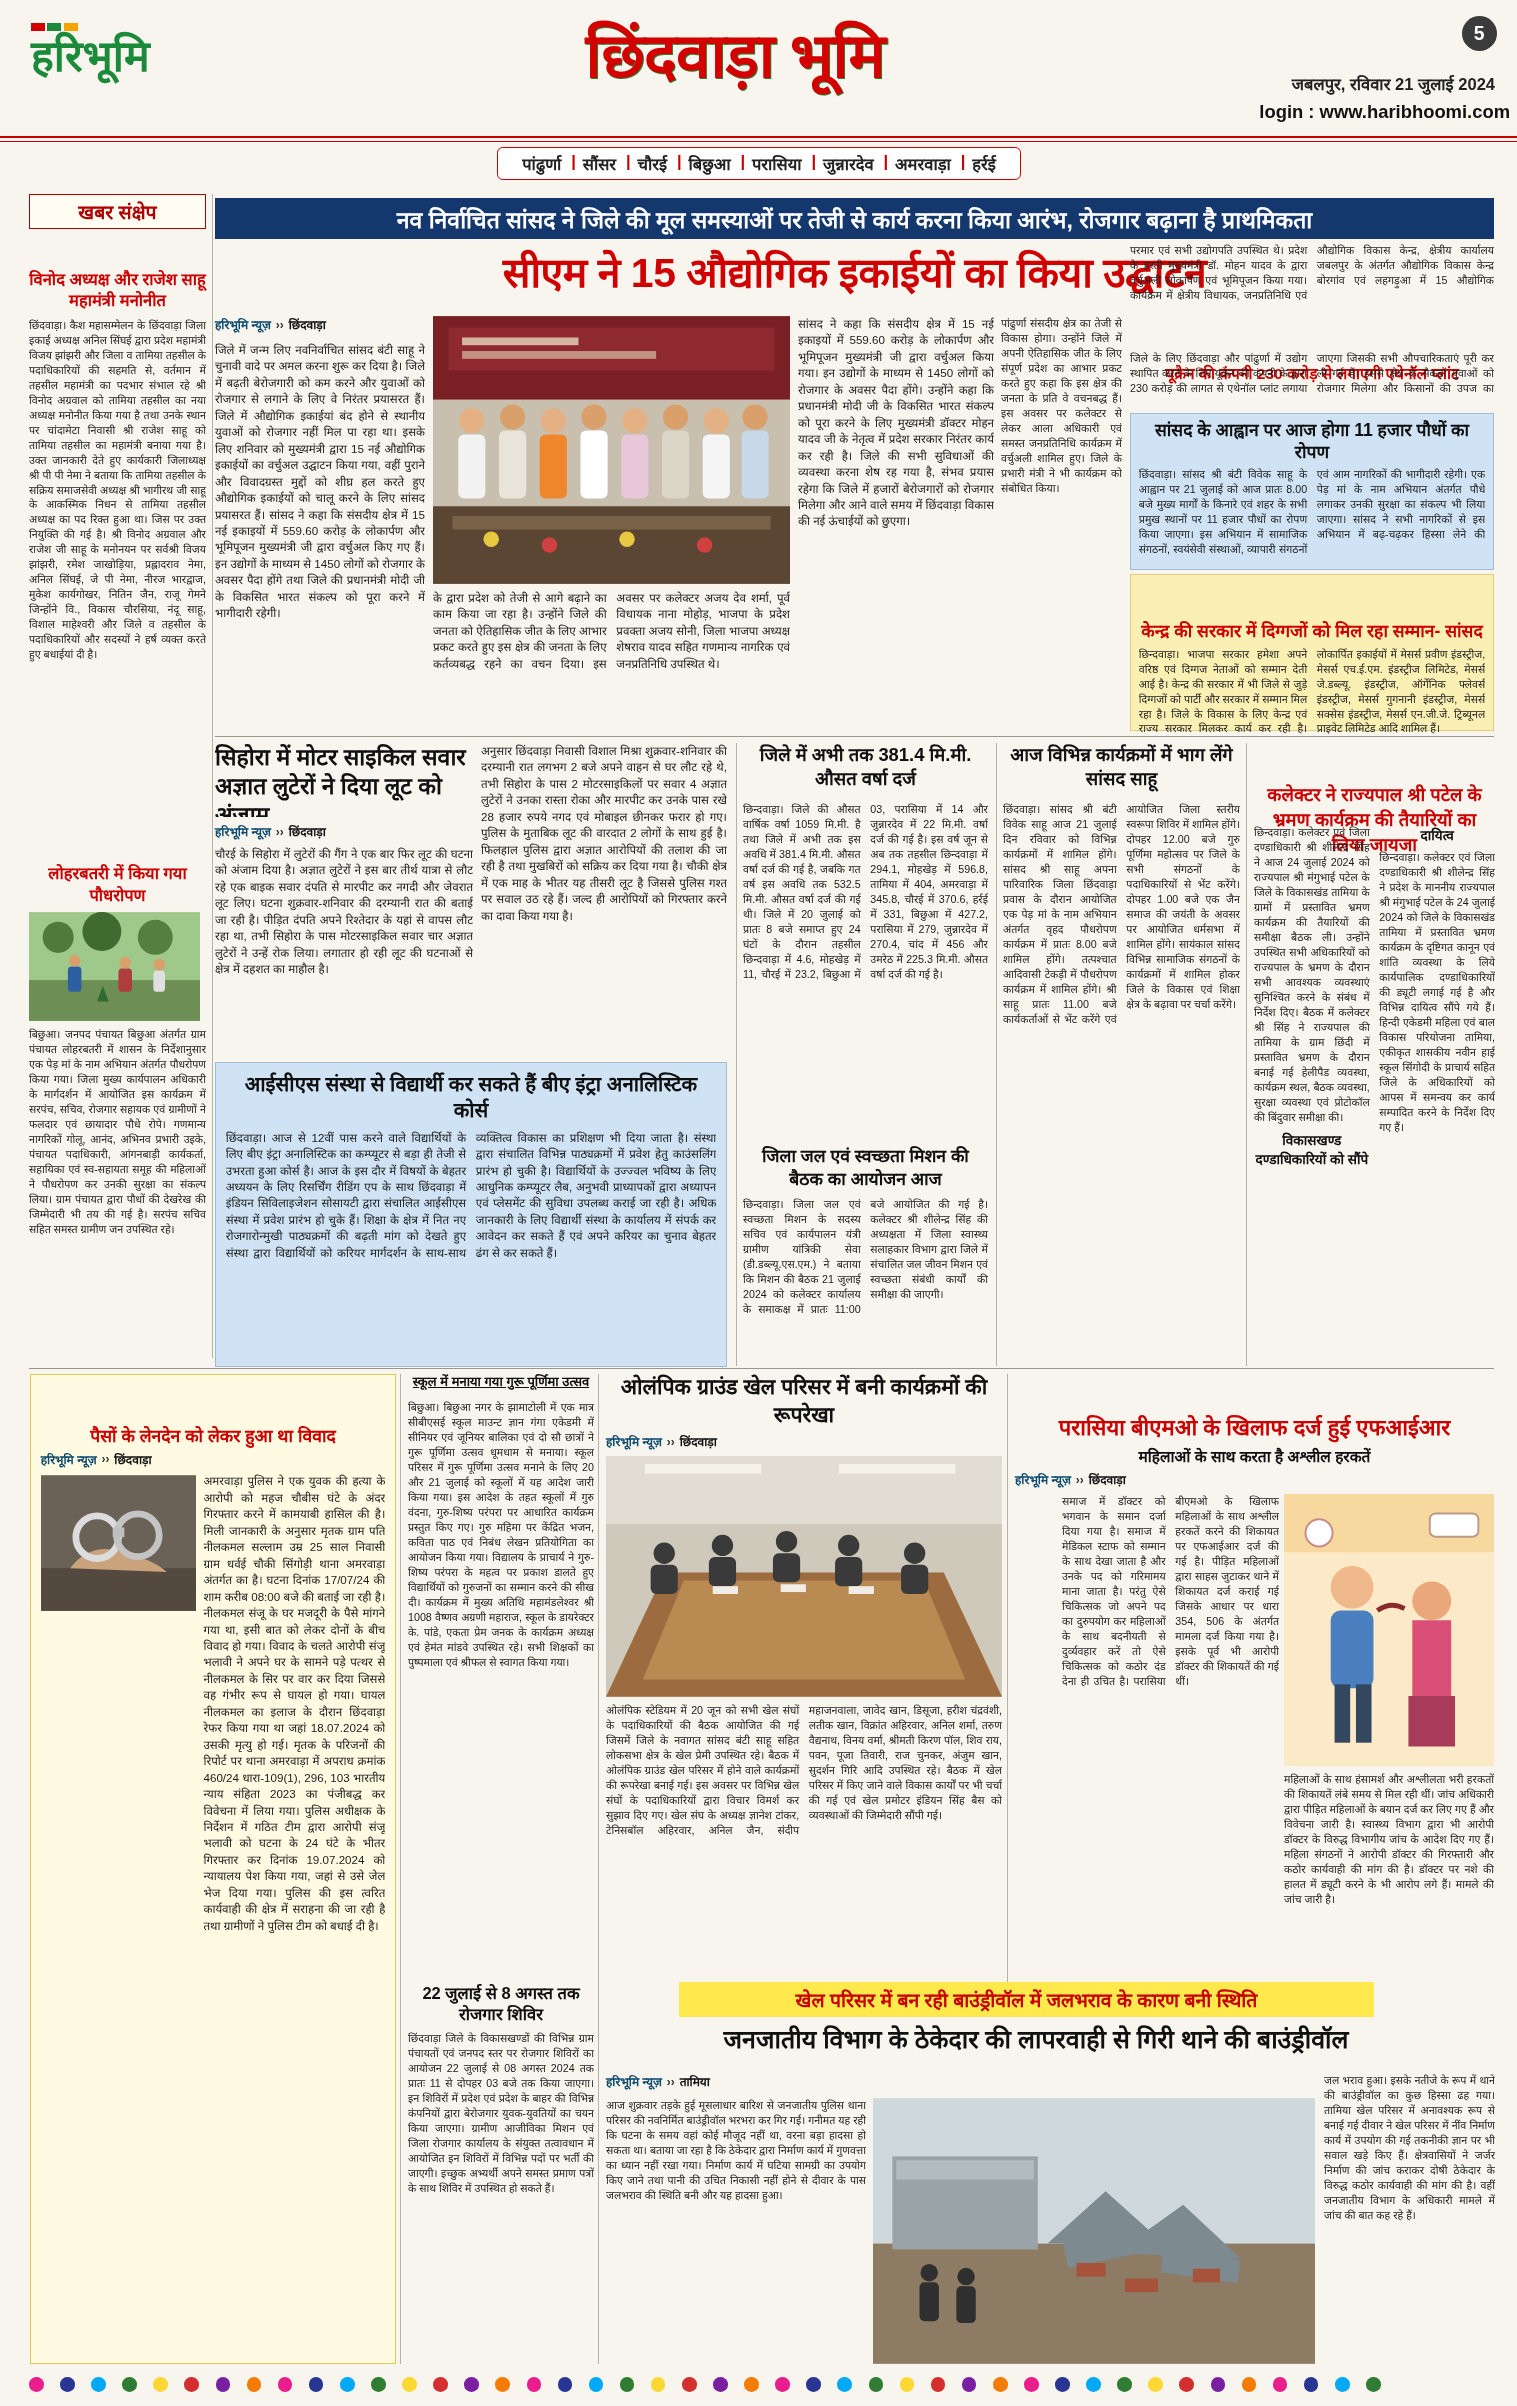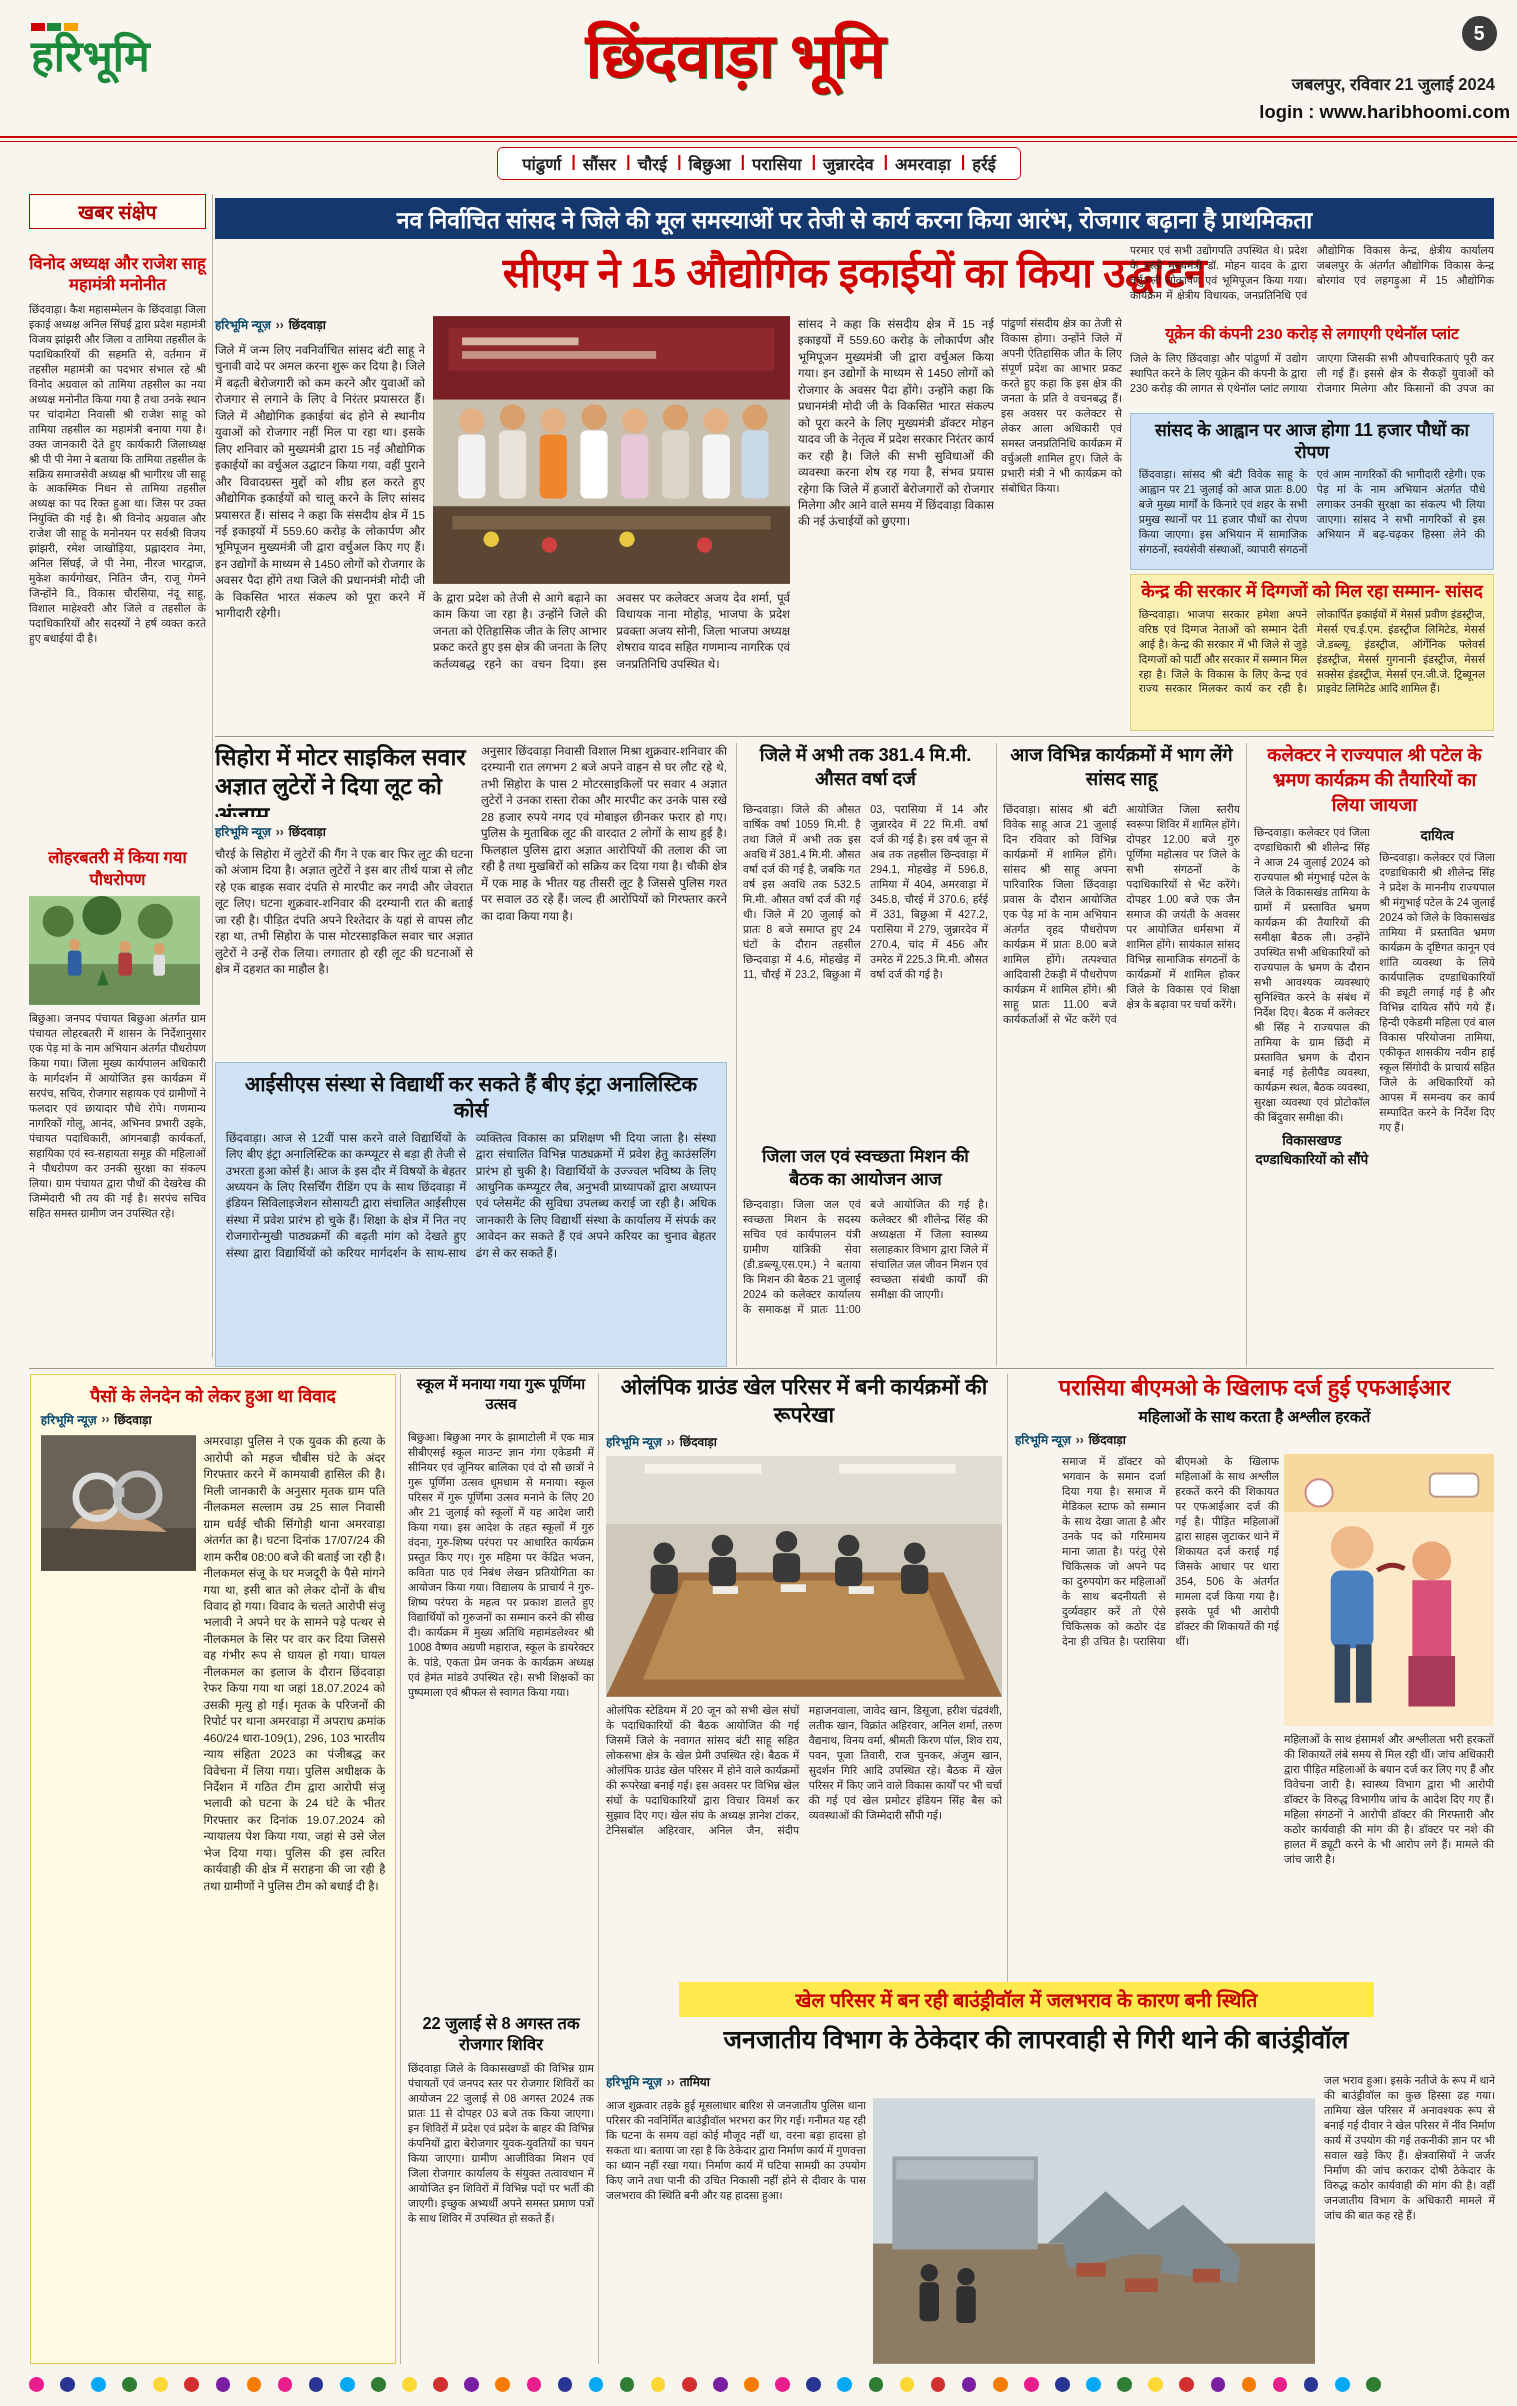--- a/index.html
+++ b/index.html
@@ -17,21 +17,21 @@
   .dateline{font-size:16.5px;font-weight:bold;color:#222;}
   .login-url{font-size:18.4px;font-weight:bold;color:#111;}
   .rule-red{border-top:2.9px solid #c80000;border-bottom:1px solid #c80000;height:2.9px;}
 
   
   .nav-bar{display:inline-flex;gap:0;border:1.9px solid #c80000;border-radius:5.8px;padding:3.9px 13.6px;background:#fff;}
   .nav-item{font-size:16.5px;font-weight:bold;color:#222;padding:0 10.7px;position:relative;cursor:pointer;}
   .nav-item:not(:last-child)::after{content:"|";color:#c80000;position:absolute;right:-3.9px;}
 
   
-  .h-red{color:#cc0000;font-weight:bold;}
+  .h-red{color:#cc0000;font-weight:bold;margin-top:40px;}
   .h-blk{color:#101010;font-weight:bold;}
   .body-text{font-size:11.6px;line-height:1.42;text-align:justify;color:#1b1b1b;overflow:hidden;}
   .body-sm{font-size:10.7px;line-height:1.4;}
   .cols-2{column-count:2;column-gap:9.7px;}
   .byline{font-size:12px;font-weight:bold;display:flex;gap:4.9px;align-items:center;}
   .byline .src{color:#0c4a6e;}
   .byline .arrows::before{content:"\203A\203A";color:#333;font-weight:bold;}
   .byline .place{color:#111;}
   .inline-subhead{font-weight:bold;color:#101010;text-align:center;font-size:13.6px;margin:5.8px 0;}
   .vrule{border-left:1px solid #b5b2a8;}
@@ -214,21 +214,21 @@
     <path d="M30 96 q20 -26 50 -18 q34 8 50 22" fill="#caa27c"></path>
     <circle cx="58" cy="64" r="22" fill="none" stroke="#dcdcdc" stroke-width="7"></circle>
     <circle cx="100" cy="62" r="22" fill="none" stroke="#c4c4c4" stroke-width="7"></circle>
     <rect x="74" y="54" width="12" height="10" fill="#bfbfbf"></rect>
   </svg>
   <div class="body-text clip" style="height:831px;">अमरवाड़ा पुलिस ने एक युवक की हत्या के आरोपी को महज चौबीस घंटे के अंदर गिरफ्तार करने में कामयाबी हासिल की है। मिली जानकारी के अनुसार मृतक ग्राम पति नीलकमल सल्लाम उम्र 25 साल निवासी ग्राम धर्वई चौकी सिंगोड़ी थाना अमरवाड़ा अंतर्गत का है। घटना दिनांक 17/07/24 की शाम करीब 08:00 बजे की बताई जा रही है। नीलकमल संजू के घर मजदूरी के पैसे मांगने गया था, इसी बात को लेकर दोनों के बीच विवाद हो गया। विवाद के चलते आरोपी संजू भलावी ने अपने घर के सामने पड़े पत्थर से नीलकमल के सिर पर वार कर दिया जिससे वह गंभीर रूप से घायल हो गया। घायल नीलकमल का इलाज के दौरान छिंदवाड़ा रेफर किया गया था जहां 18.07.2024 को उसकी मृत्यु हो गई। मृतक के परिजनों की रिपोर्ट पर थाना अमरवाड़ा में अपराध क्रमांक 460/24 धारा-109(1), 296, 103 भारतीय न्याय संहिता 2023 का पंजीबद्ध कर विवेचना में लिया गया। पुलिस अधीक्षक के निर्देशन में गठित टीम द्वारा आरोपी संजू भलावी को घटना के 24 घंटे के भीतर गिरफ्तार कर दिनांक 19.07.2024 को न्यायालय पेश किया गया, जहां से उसे जेल भेज दिया गया। पुलिस की इस त्वरित कार्यवाही की क्षेत्र में सराहना की जा रही है तथा ग्रामीणों ने पुलिस टीम को बधाई दी है।</div>
 </div>
 
 <div class="abs vrule" style="left:400px;top:1374px;height:990px;"></div>
 <div class="abs" style="left:408px;top:1374px;width:186px;height:990px;">
-  <div class="h-blk center" style="font-size:15px;line-height:1.3;margin-bottom:17px;">स्कूल में मनाया गया गुरू पूर्णिमा उत्सव</div>
+  <div class="h-blk center" style="font-size:13px;line-height:1.3;margin-bottom:9px;text-decoration:underline;">स्कूल में मनाया गया गुरू पूर्णिमा उत्सव</div>
   <div class="body-text body-sm clip" style="height:573px;">बिछुआ। बिछुआ नगर के झामाटोली में एक मात्र सीबीएसई स्कूल माउन्ट ज्ञान गंगा एकेडमी में सीनियर एवं जूनियर बालिका एवं दो सौ छात्रों ने गुरू पूर्णिमा उत्सव धूमधाम से मनाया। स्कूल परिसर में गुरू पूर्णिमा उत्सव मनाने के लिए 20 और 21 जुलाई को स्कूलों में यह आदेश जारी किया गया। इस आदेश के तहत स्कूलों में गुरु वंदना, गुरु-शिष्य परंपरा पर आधारित कार्यक्रम प्रस्तुत किए गए। गुरु महिमा पर केंद्रित भजन, कविता पाठ एवं निबंध लेखन प्रतियोगिता का आयोजन किया गया। विद्यालय के प्राचार्य ने गुरु-शिष्य परंपरा के महत्व पर प्रकाश डालते हुए विद्यार्थियों को गुरुजनों का सम्मान करने की सीख दी। कार्यक्रम में मुख्य अतिथि महामंडलेश्वर श्री 1008 वैष्णव अग्रणी महाराज, स्कूल के डायरेक्टर के. पांडे, एकता प्रेम जनक के कार्यक्रम अध्यक्ष एवं हेमंत मांडवे उपस्थित रहे। सभी शिक्षकों का पुष्पमाला एवं श्रीफल से स्वागत किया गया।</div>
   <div class="h-blk center" style="font-size:16.5px;line-height:1.3;margin:9.7px 0 5.8px;">22 जुलाई से 8 अगस्त तक रोजगार शिविर</div>
   <div class="body-text body-sm clip" style="height:291px;">छिंदवाड़ा जिले के विकासखण्डों की विभिन्न ग्राम पंचायतों एवं जनपद स्तर पर रोजगार शिविरों का आयोजन 22 जुलाई से 08 अगस्त 2024 तक प्रातः 11 से दोपहर 03 बजे तक किया जाएगा। इन शिविरों में प्रदेश एवं प्रदेश के बाहर की विभिन्न कंपनियों द्वारा बेरोजगार युवक-युवतियों का चयन किया जाएगा। ग्रामीण आजीविका मिशन एवं जिला रोजगार कार्यालय के संयुक्त तत्वावधान में आयोजित इन शिविरों में विभिन्न पदों पर भर्ती की जाएगी। इच्छुक अभ्यर्थी अपने समस्त प्रमाण पत्रों के साथ शिविर में उपस्थित हो सकते हैं।</div>
 </div>
 
 <div class="abs vrule" style="left:598px;top:1374px;height:990px;"></div>
 <div class="abs" style="left:606px;top:1374px;width:396px;height:600px;">
   <div class="h-blk center" style="font-size:21.3px;line-height:1.3;margin-bottom:3.9px;">ओलंपिक ग्राउंड खेल परिसर में बनी कार्यक्रमों की रूपरेखा</div>
   <div class="byline" style="margin-bottom:5.8px;">
     <span class="src">हरिभूमि न्यूज़</span>

